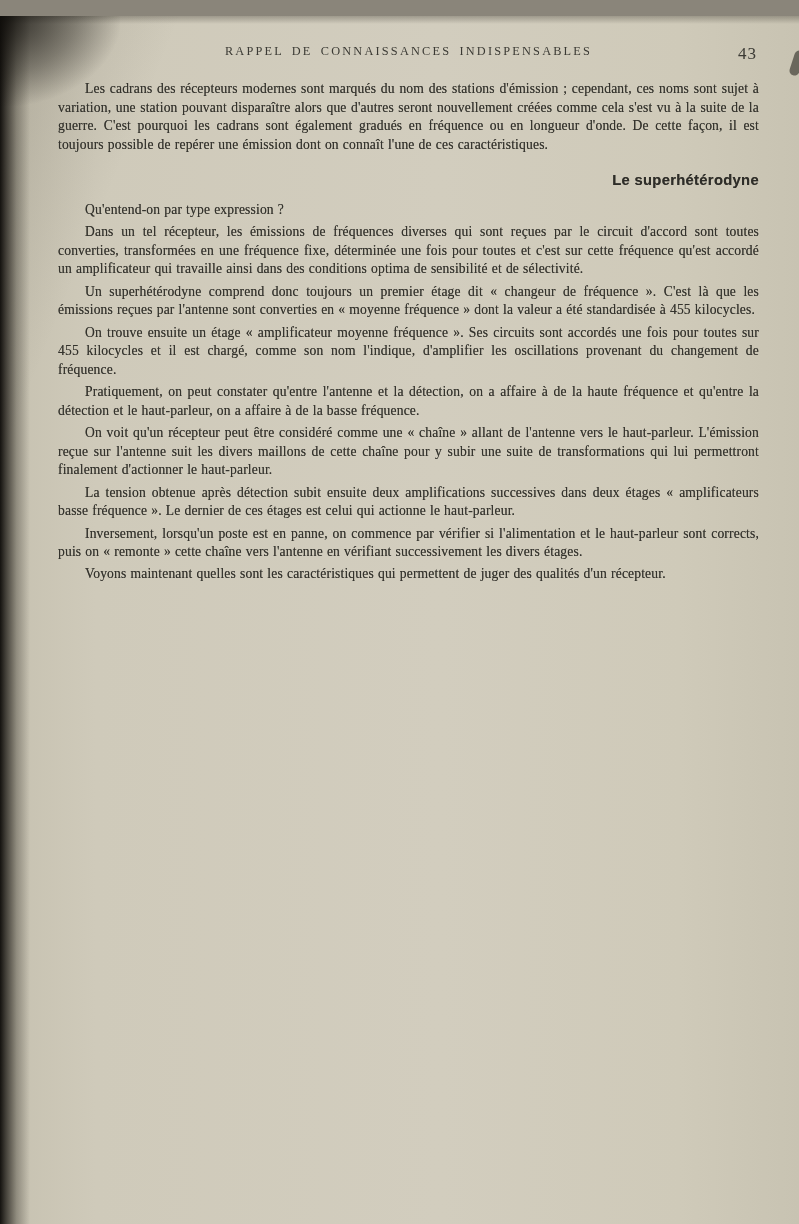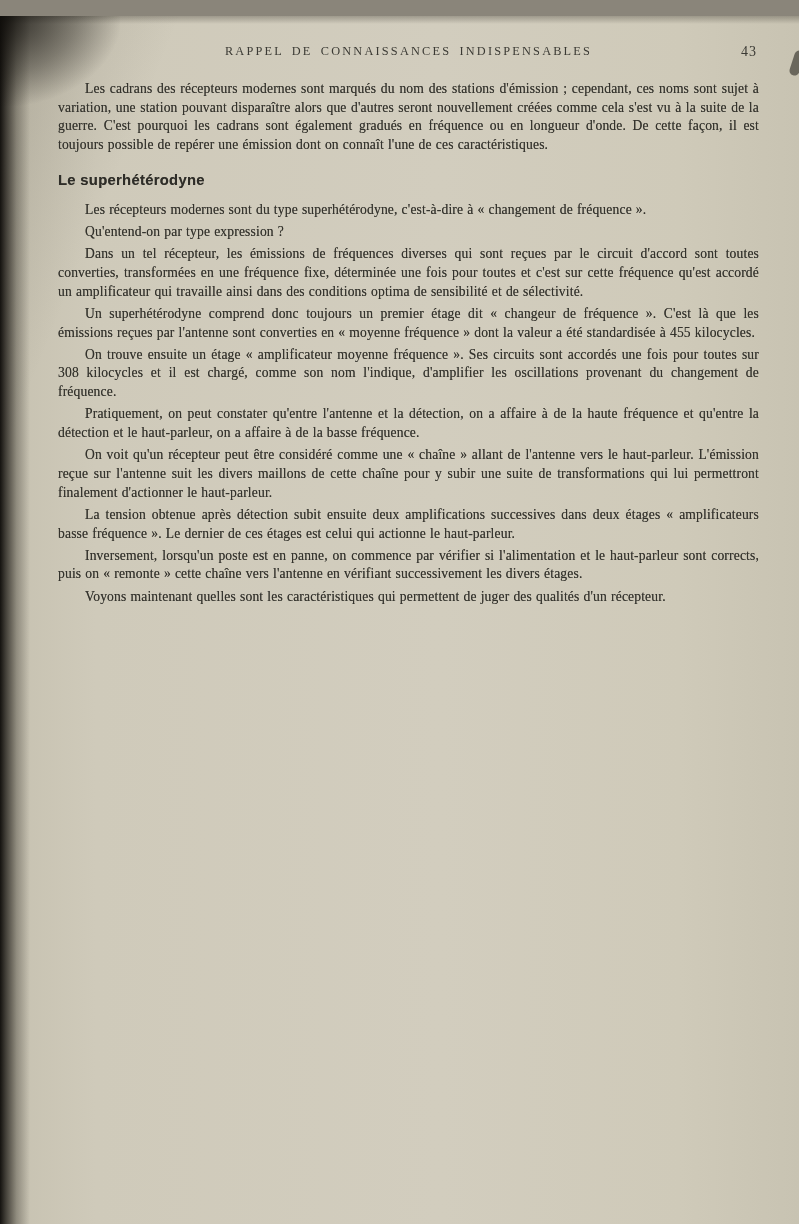--- a/index.html
+++ b/index.html
@@ -81,38 +81,38 @@
     text-align: center;
     font-size: 12.3px;
     letter-spacing: 2.2px;
     word-spacing: 3px;
     color: #3b3a34;
   }
   .running-head .folio {
     position: absolute;
     right: 2px;
     top: 0;
-    font-size: 14px;
+    font-size: 17px;
     letter-spacing: 1px;
     color: #3b3a34;
   }
   .body-text p {
     margin: 0 0 3.5px 0;
     text-indent: 27px;
     text-align: justify;
     font-size: 13.6px;
     line-height: 18.7px;
     letter-spacing: 0.15px;
     word-spacing: 0.5px;
     color: #34332d;
     text-shadow: 0 0 0.5px rgba(52,50,44,0.65);
   }
   .section-heading {
     margin: 17px 0 13px 0;
-    text-align: left;
+    text-align: right;
     font-family: "Liberation Sans", "DejaVu Sans", sans-serif;
     font-weight: bold;
     font-size: 14.8px;
     letter-spacing: 0.3px;
     color: #2e2d28;
     text-shadow: 0 0 0.5px rgba(46,45,40,0.6);
   }
 </style>
 </head>
 <body>
@@ -125,25 +125,24 @@
       <span class="title">RAPPEL DE CONNAISSANCES INDISPENSABLES</span>
       <span class="folio">43</span>
     </div>
 
     <div class="body-text">
 
       <p>Les cadrans des récepteurs modernes sont marqués du nom des stations d'émission ; cependant, ces noms sont sujet à variation, une station pouvant disparaître alors que d'autres seront nouvellement créées comme cela s'est vu à la suite de la guerre. C'est pourquoi les cadrans sont également gradués en fréquence ou en longueur d'onde. De cette façon, il est toujours possible de repérer une émission dont on connaît l'une de ces caractéristiques.</p>
 
       <div class="section-heading">Le superhétérodyne</div>
 
-      <p>Les récepteurs modernes sont du type superhétérodyne, c'est-à-dire à « changement de fréquence ».</p>
       <p>Qu'entend-on par type expression ?</p>
       <p>Dans un tel récepteur, les émissions de fréquences diverses qui sont reçues par le circuit d'accord sont toutes converties, transformées en une fréquence fixe, déterminée une fois pour toutes et c'est sur cette fréquence qu'est accordé un amplificateur qui travaille ainsi dans des conditions optima de sensibilité et de sélectivité.</p>
       <p>Un superhétérodyne comprend donc toujours un premier étage dit « changeur de fréquence ». C'est là que les émissions reçues par l'antenne sont converties en « moyenne fréquence » dont la valeur a été standardisée à 455 kilocycles.</p>
-      <p>On trouve ensuite un étage « amplificateur moyenne fréquence ». Ses circuits sont accordés une fois pour toutes sur 308 kilocycles et il est chargé, comme son nom l'indique, d'amplifier les oscillations provenant du changement de fréquence.</p>
+      <p>On trouve ensuite un étage « amplificateur moyenne fréquence ». Ses circuits sont accordés une fois pour toutes sur 455 kilocycles et il est chargé, comme son nom l'indique, d'amplifier les oscillations provenant du changement de fréquence.</p>
       <p>Pratiquement, on peut constater qu'entre l'antenne et la détection, on a affaire à de la haute fréquence et qu'entre la détection et le haut-parleur, on a affaire à de la basse fréquence.</p>
       <p>On voit qu'un récepteur peut être considéré comme une « chaîne » allant de l'antenne vers le haut-parleur. L'émission reçue sur l'antenne suit les divers maillons de cette chaîne pour y subir une suite de transformations qui lui permettront finalement d'actionner le haut-parleur.</p>
       <p>La tension obtenue après détection subit ensuite deux amplifications successives dans deux étages « amplificateurs basse fréquence ». Le dernier de ces étages est celui qui actionne le haut-parleur.</p>
       <p>Inversement, lorsqu'un poste est en panne, on commence par vérifier si l'alimentation et le haut-parleur sont corrects, puis on « remonte » cette chaîne vers l'antenne en vérifiant successivement les divers étages.</p>
       <p>Voyons maintenant quelles sont les caractéristiques qui permettent de juger des qualités d'un récepteur.</p>
 
     </div>
   </div>
 
   <div class="edge-top"></div>

